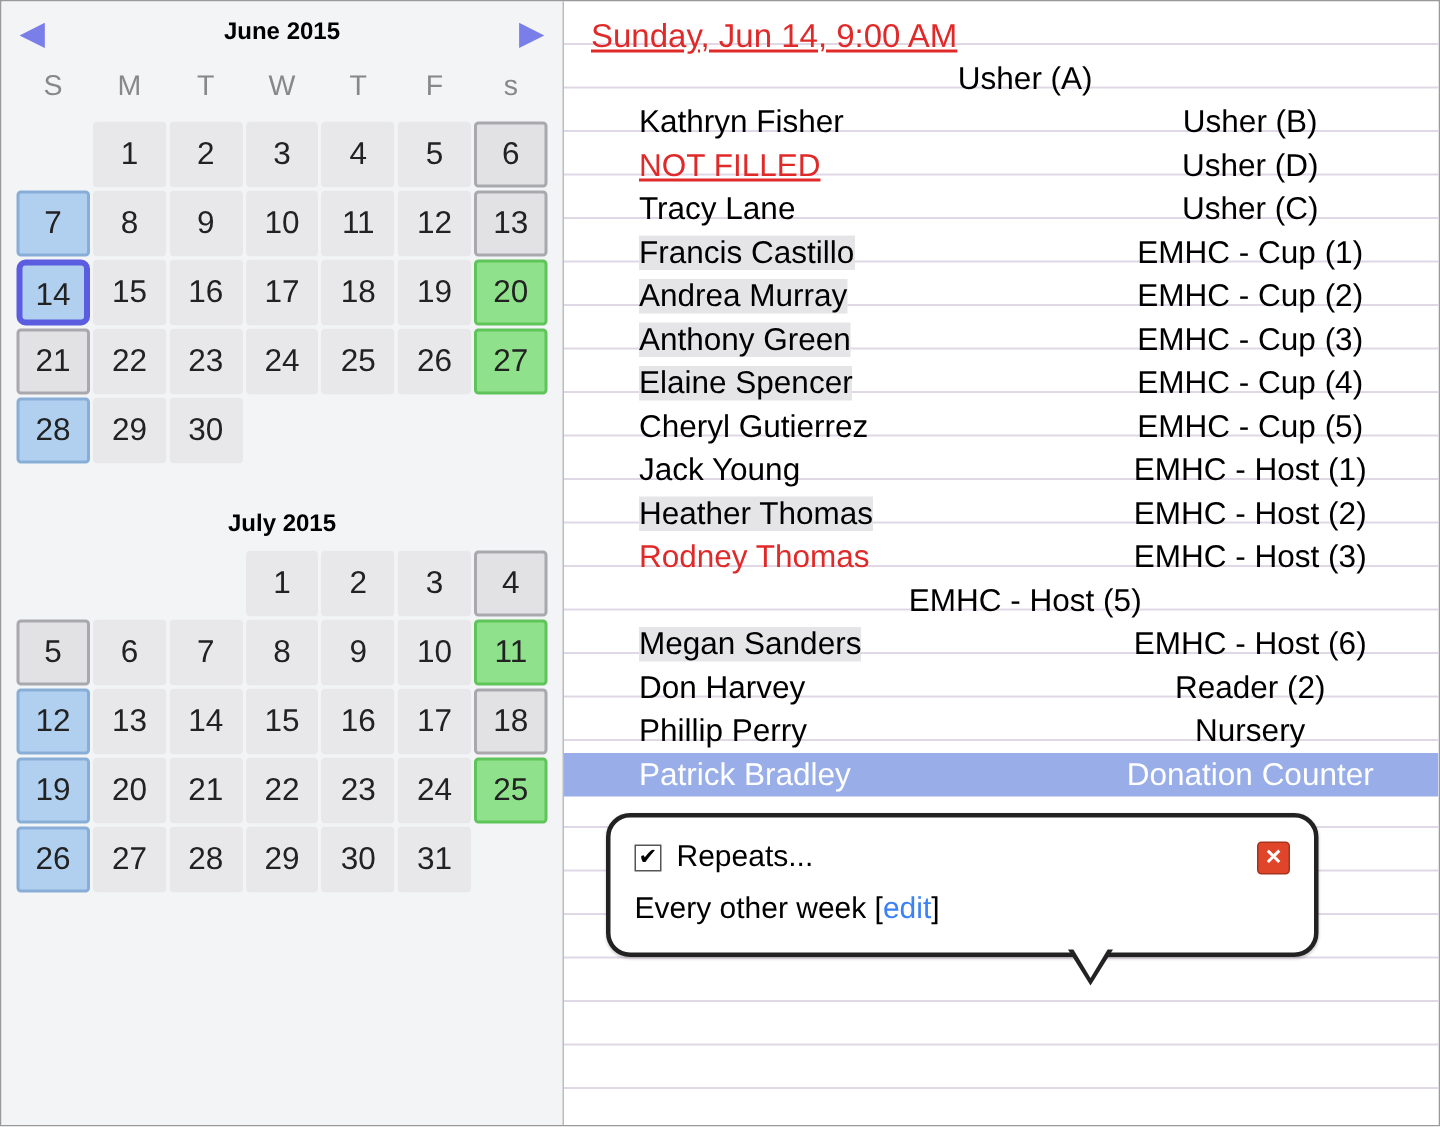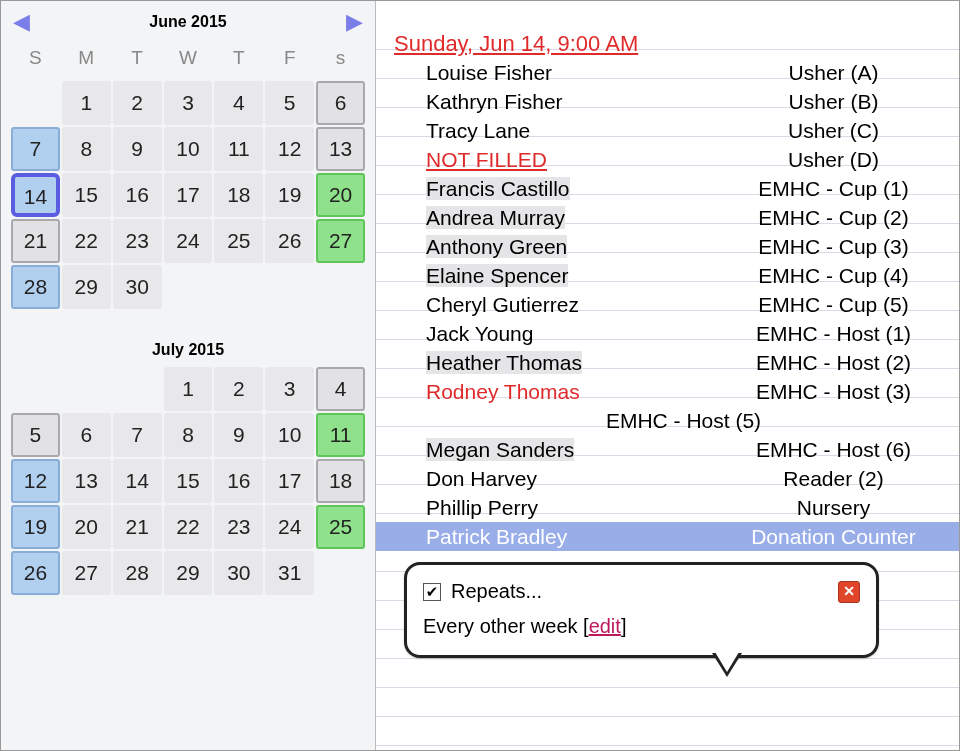--- a/index.html
+++ b/index.html
@@ -91,21 +91,20 @@
     position: relative;
     background: #fff;
     padding: 8px 18px;
     font-size: 21px;
     line-height: 29px;
     overflow: hidden;
   }
   .lined {
     background-image: linear-gradient(to bottom, transparent 0, transparent 28px, #e0d7e6 28px, #e0d7e6 29px);
     background-size: 100% 29px;
-    margin-top: 20px;
   }
   .date-header {
     color: #e02a2a;
     text-decoration: underline;
     font-size: 22px;
     text-underline-offset: 2px;
     padding-left: 0;
   }
   .row {
     display: flex;
@@ -187,22 +186,21 @@
     font-size: 14px;
     font-weight: bold;
     display:flex;
     align-items:center;
     justify-content:center;
     border:1px solid #a8331e;
     border-radius:3px;
     cursor:pointer;
   }
   .edit-link {
-    color: #be185d;
-    text-decoration: underline;
+    color: #3b82f6;
     cursor: pointer;
   }
 </style>
 </head>
 <body>
 
 <div class="app">
 
   <div class="left" id="left-pane">
       <div class="cal-block">
@@ -294,34 +292,33 @@
           <div class="cell nav">30</div>
           <div class="cell nav">31</div>
         </div>
       </div>
     </div>
 
   <div class="right lined">
     <div class="date-header">Sunday, Jun 14, 9:00 AM</div>
     <div id="assign-list">
         <div class="row">
-          <span class="name">Louise Fisher</span>
           <span class="role">Usher  (A)</span>
         </div>
         <div class="row">
           <span class="name">Kathryn Fisher</span>
           <span class="role">Usher  (B)</span>
-        </div>
-        <div class="row">
-          <span class="name">Tracy Lane</span>
-          <span class="role">Usher  (C)</span>
         </div>
         <div class="row notfilled">
           <span class="name">NOT FILLED</span>
           <span class="role">Usher (D)</span>
+        </div>
+        <div class="row">
+          <span class="name">Tracy Lane</span>
+          <span class="role">Usher  (C)</span>
         </div>
         <div class="row">
           <span class="name"><span class="hl">Francis Castillo</span></span>
           <span class="role">EMHC - Cup  (1)</span>
         </div>
         <div class="row">
           <span class="name"><span class="hl">Andrea Murray</span></span>
           <span class="role">EMHC - Cup  (2)</span>
         </div>
         <div class="row">

